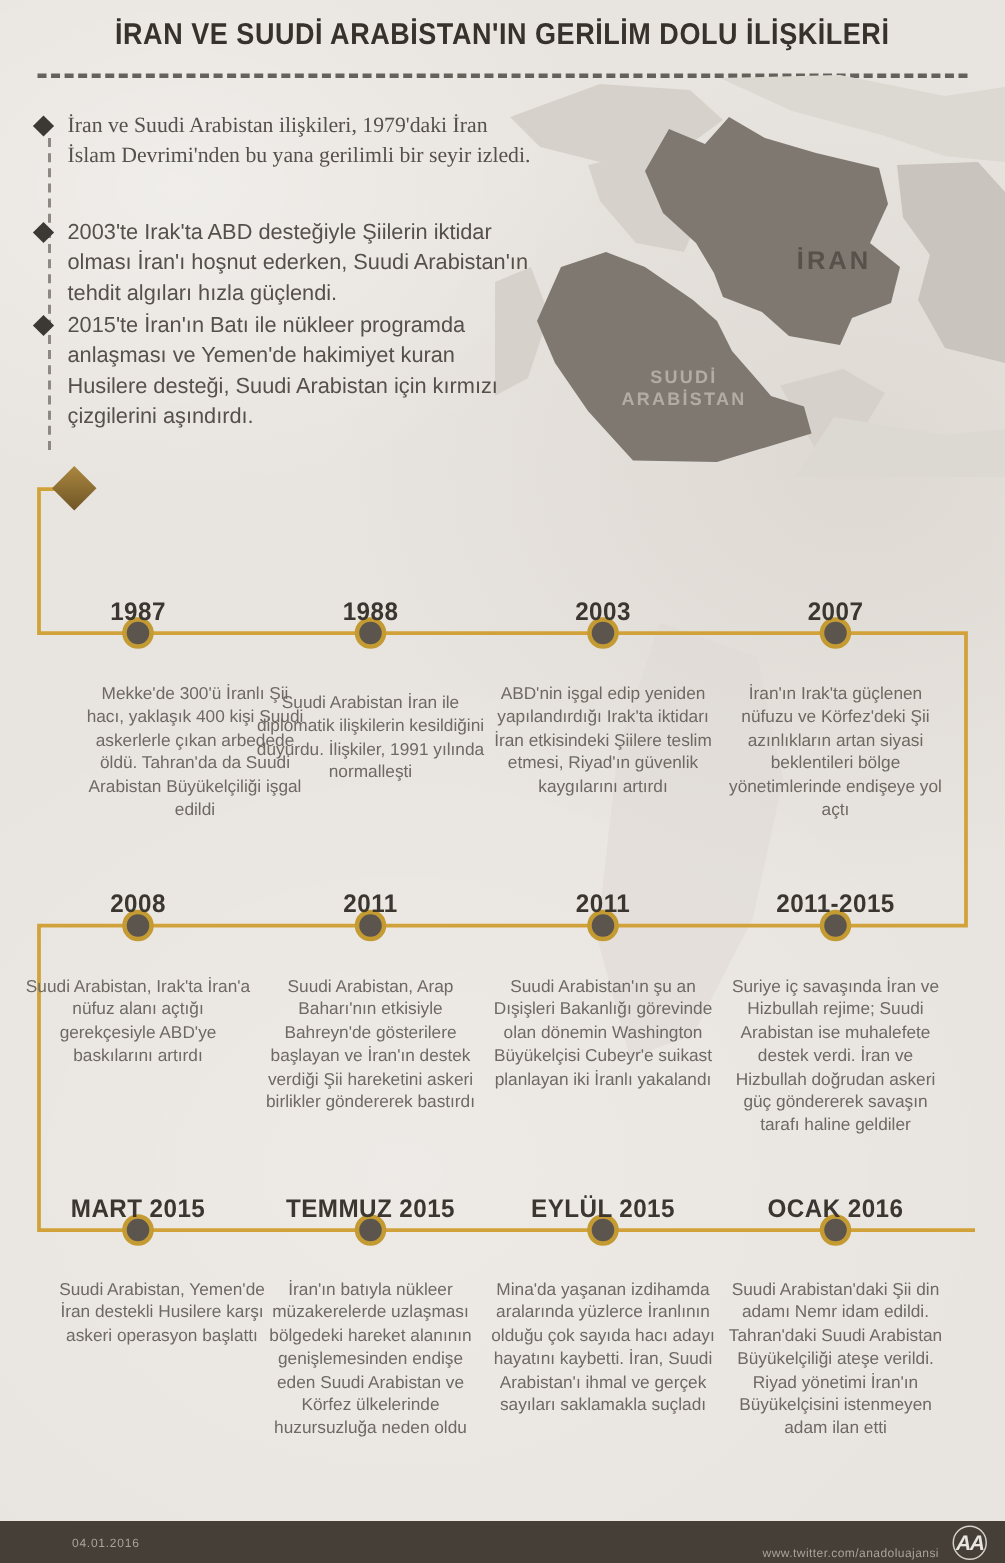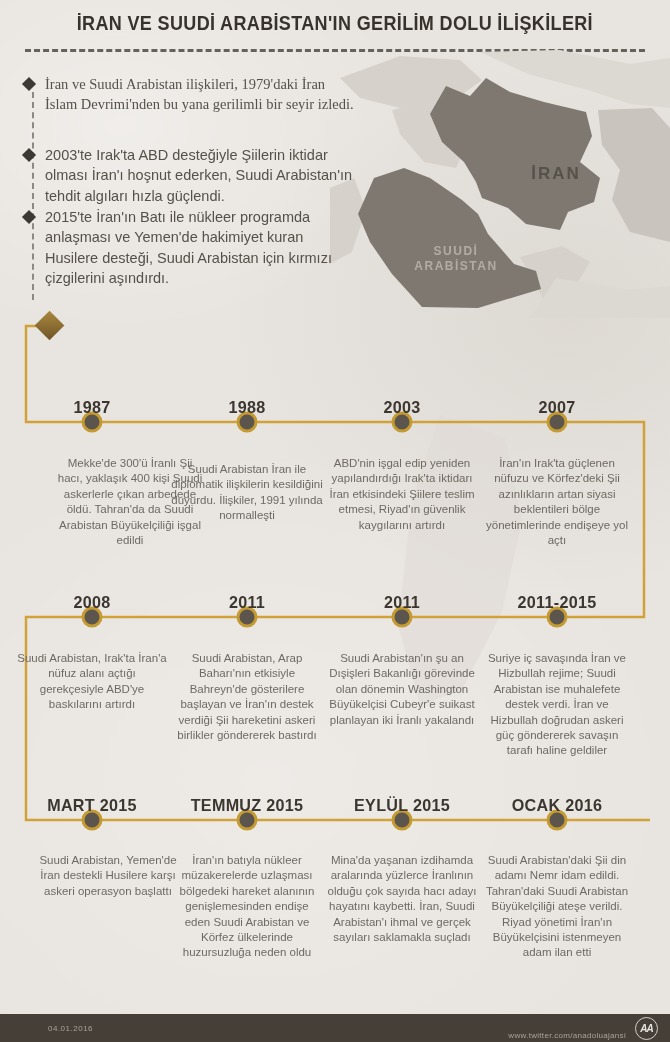--- a/index.html
+++ b/index.html
@@ -59,21 +59,21 @@
     position:absolute;left:0;bottom:0;width:670px;height:28px;background:#453f38;
     display:flex;align-items:center;justify-content:space-between;
     padding:0 12px 0 48px;box-sizing:border-box;
   }
   .footer .fdate{font-size:8px;color:#a9a39b;letter-spacing:.5px;}
   .fright{display:flex;align-items:flex-end;gap:9px;}
   .footer .furl{font-size:8px;color:#a9a39b;letter-spacing:.3px;}
   .aa-logo{
     width:21px;height:21px;border-radius:50%;border:1.5px solid #d4cfc8;
     display:flex;align-items:center;justify-content:center;
-    color:#e9e5df;font-size:10px;font-weight:bold;font-style:italic;letter-spacing:-1px;
+    color:#e9e5df;font-size:14px;font-weight:bold;font-style:italic;letter-spacing:-1px;
   }
 </style>
 </head>
 <body>
 
 <div class="page">
 
   <svg class="bg-svg" viewBox="0 0 670 1042">
     <path d="M440,415 L505,438 L522,520 L502,612 L462,690 L420,705 L398,625 L412,500 Z" fill="#dfdbd5" opacity="0.6"></path>
     <path d="M50,326 H26 V422 H644 V617 H26 V820 H650" fill="none" stroke="#d2a23a" stroke-width="2.5"></path>

